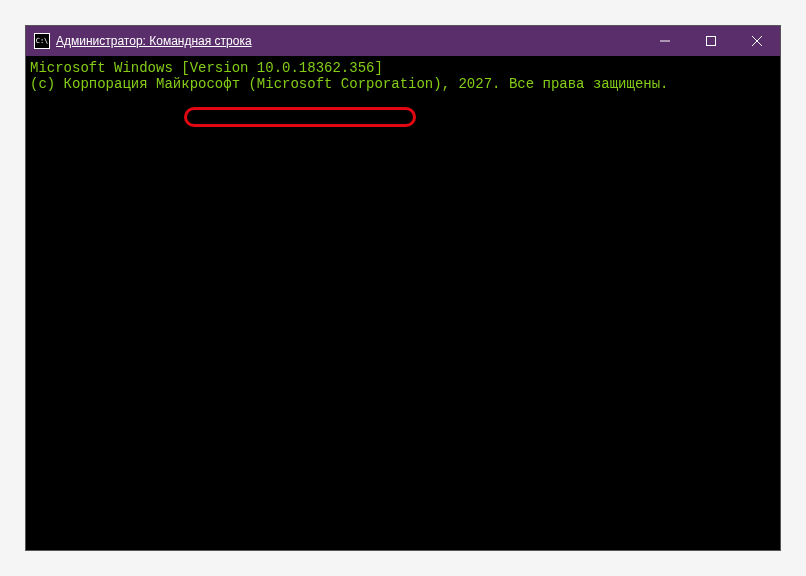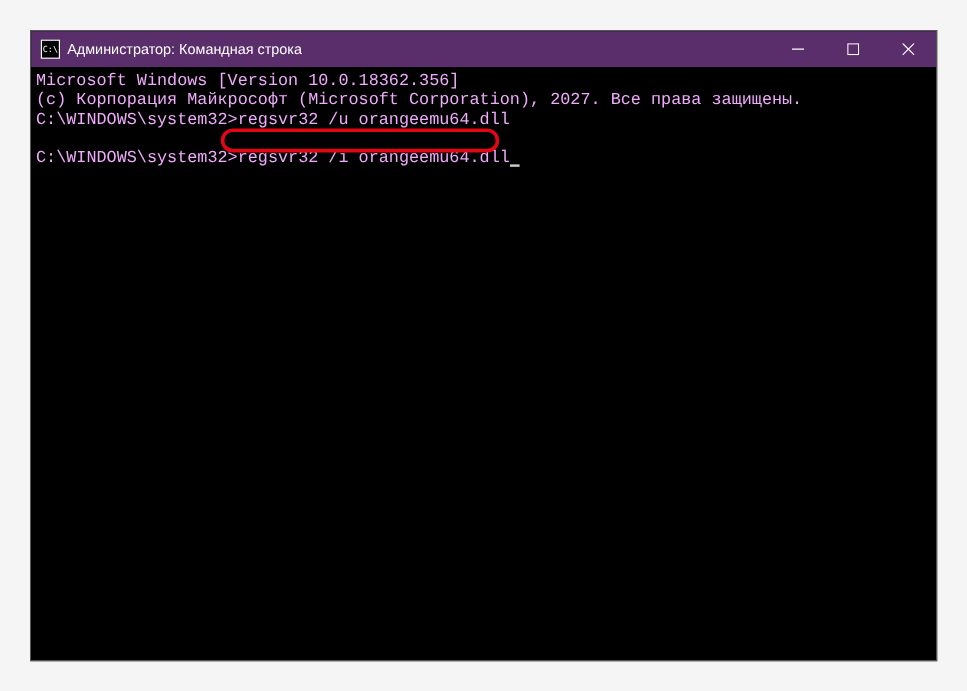--- a/index.html
+++ b/index.html
@@ -36,39 +36,39 @@
       margin: 0 6px 0 8px;
       background: #000;
       border: 1px solid #fff;
       display: flex;
       align-items: center;
       justify-content: center;
       font-size: 7px;
       color: #fff;
       font-family: monospace;
     }
-    .titlebar-title { flex: 1; }
+    .titlebar-title { flex: 1; text-decoration: underline; }
     .titlebar-buttons { display: flex; height: 100%; }
     .titlebar-btn {
       width: 46px;
       height: 30px;
       display: flex;
       align-items: center;
       justify-content: center;
       color: #fff;
       cursor: pointer;
     }
     .terminal {
       flex: 1;
       background: #000;
       padding: 4px 4px;
       font-family: Consolas, "Courier New", monospace;
       font-size: 14px;
       line-height: 16px;
-      color: #f0abfc;
+      color: #84cc16;
       overflow: hidden;
       position: relative;
     }
     .line { white-space: pre; }
     .highlight-box {
       position: absolute;
       border: 3px solid #e30613;
       border-radius: 12px;
       pointer-events: none;
     }
@@ -104,19 +104,17 @@
             <line x1="0" y1="0" x2="10" y2="10" stroke="#fff" stroke-width="1"></line>
             <line x1="10" y1="0" x2="0" y2="10" stroke="#fff" stroke-width="1"></line>
           </svg>
       </div>
     </div>
   </div>
   <div class="terminal">
     <div class="line">Microsoft Windows [Version 10.0.18362.356]</div>
     <div class="line">(c) Корпорация Майкрософт (Microsoft Corporation), 2027. Все права защищены.</div>
     <div class="line"></div>
-    <div class="line"><span>C:\WINDOWS\system32&gt;</span><span>regsvr32 /u orangeemu64.dll</span></div>
     <div class="line"> </div>
-    <div class="line"><span>C:\WINDOWS\system32&gt;</span><span>regsvr32 /i orangeemu64.dll</span><span class="cursor"></span></div>
   </div>
 </div>
 
 <div class="highlight-box" style="top: 107px; left: 184px; width: 232px; height: 20px;"></div>
 
 </body></html>

